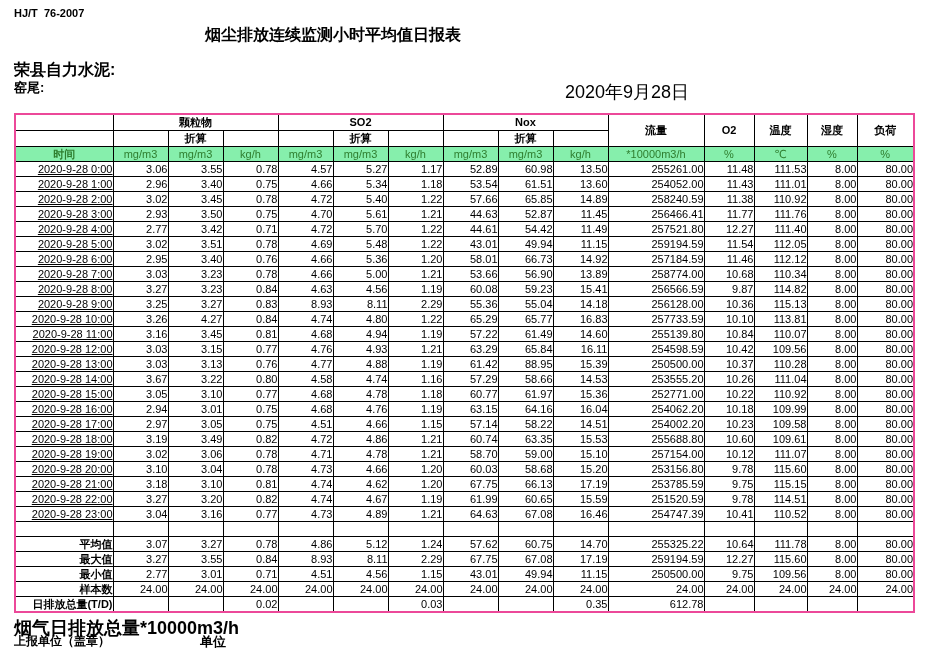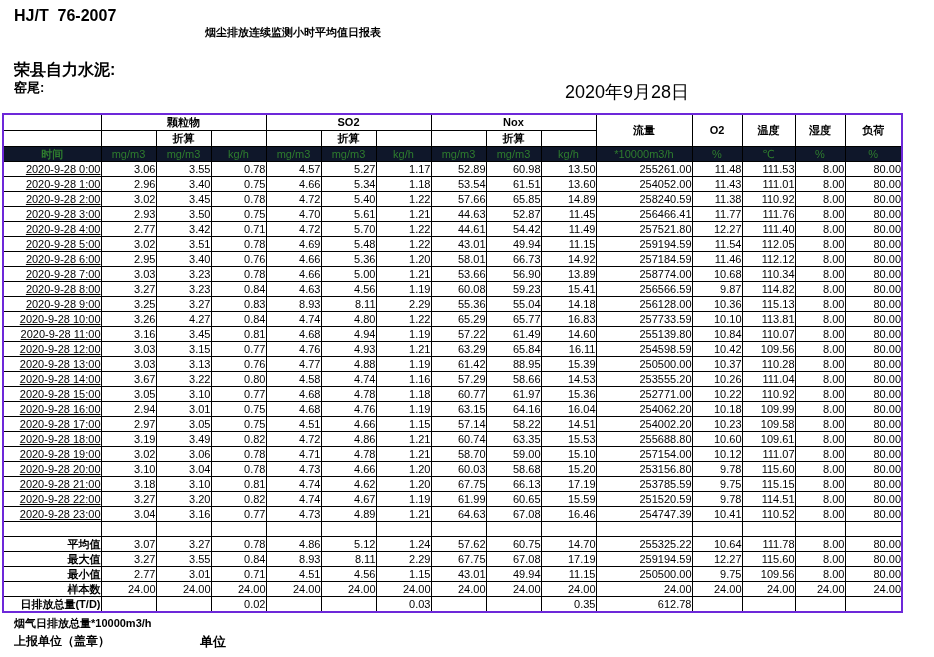--- a/index.html
+++ b/index.html
@@ -1,41 +1,41 @@
 <!DOCTYPE html>
 <html><head>
 <meta charset="utf-8">
 <style>
   html,body { margin:0; padding:0; background:#ffffff; }
   body { width:934px; height:657px; font-family:"Liberation Sans","DejaVu Sans",sans-serif; color:#000; }
   .doc { position:relative; width:934px; height:657px; overflow:hidden; background:#fff; }
 
-  .std      { position:absolute; left:14px;  top:7px;  font-size:16px; font-weight:bold; white-space:pre; }
-  .title    { position:absolute; left:205px; top:25px; font-size:11px; font-weight:bold; }
+  .std      { position:absolute; left:14px;  top:7px;  font-size:11px; font-weight:bold; white-space:pre; }
+  .title    { position:absolute; left:205px; top:25px; font-size:16px; font-weight:bold; }
   .company  { position:absolute; left:14px;  top:60px; font-size:16px; font-weight:bold; }
   .location { position:absolute; left:14px;  top:79px; font-size:13px; font-weight:bold; }
   .date     { position:absolute; left:565px; top:80px; font-size:18px; }
 
-  table.report { position:absolute; left:2px; top:113px; border-collapse:collapse; table-layout:fixed; border:2px solid #6d28d9; }
+  table.report { position:absolute; left:14px; top:113px; border-collapse:collapse; table-layout:fixed; border:2px solid #ec4899; }
   table.report td { border:1px solid #000; font-size:11px; height:14px; line-height:13px; padding:0; overflow:hidden; white-space:nowrap; text-align:right; }
 
   tr.h1 td, tr.h2 td { height:15px; text-align:center; }
   td.hdr { font-weight:bold; font-size:12px; }
-  tr.green td { background:#0f172a; color:#2e7d2e; text-align:center; font-size:11px; height:14px; }
+  tr.green td { background:#86efac; color:#2e7d2e; text-align:center; font-size:11px; height:14px; }
   td.time-hdr { font-weight:bold; font-size:13px; }
 
   td.time { text-align:right; padding-right:7px;text-decoration:underline; }
   td.num  { padding-right:5px; }
   td.flow { padding-right:9px; }
   td.o2   { text-align:center; padding-right:0; }
 
   td.sum-label   { font-weight:bold; font-size:12px; text-align:right; padding-right:2px; }
   td.total-label { font-weight:bold; font-size:12px; text-align:left; padding-left:1px; }
 
-  .note        { position:absolute; left:14px;  top:616px; font-size:11px; font-weight:bold; }
+  .note        { position:absolute; left:14px;  top:616px; font-size:18px; font-weight:bold; }
   .report-unit { position:absolute; left:14px;  top:633px; font-size:12px; font-weight:bold; }
   .unit        { position:absolute; left:200px; top:633px; font-size:13px; font-weight:bold; }
 </style>
 </head>
 <body>
 
 <div class="doc">
   <div class="std">HJ/T  76-2007</div>
   <div class="title">烟尘排放连续监测小时平均值日报表</div>
   <div class="company">荣县自力水泥:</div>

